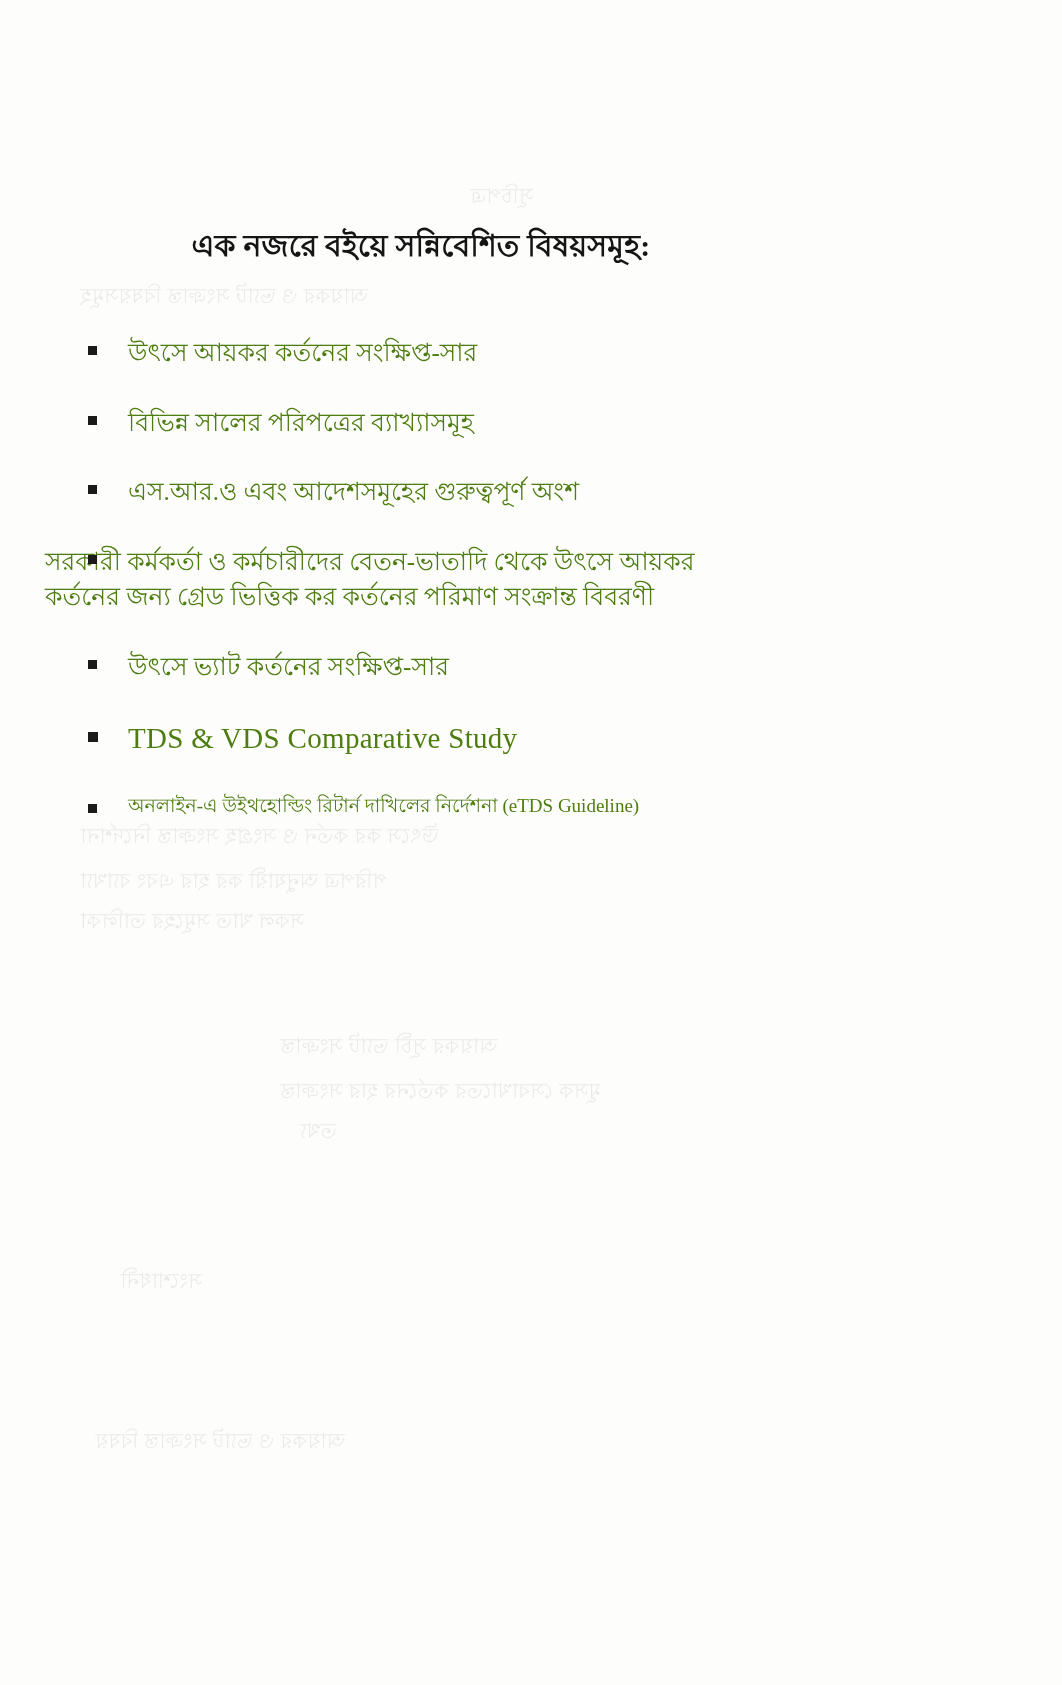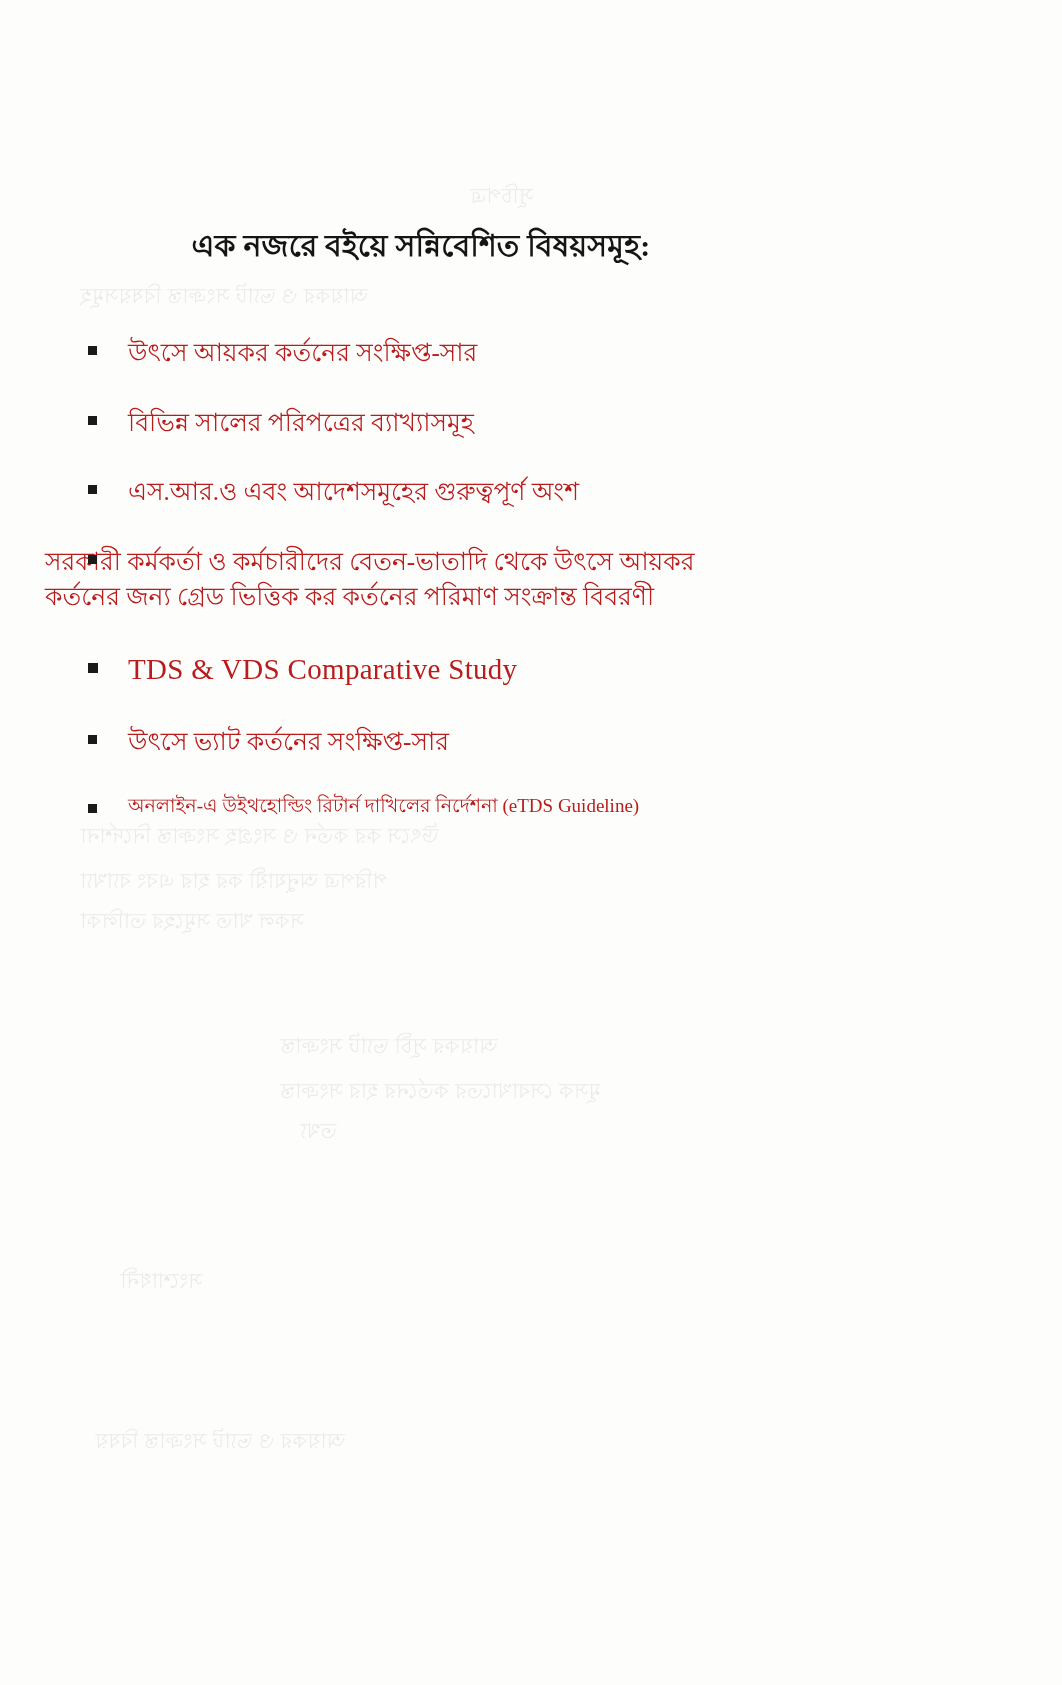--- a/index.html
+++ b/index.html
@@ -57,21 +57,21 @@
     padding: 0;
     padding-top: 62px;
   }
   .topic-item {
     position: relative;
     margin: 0 0 34px 0;
     padding-left: 128px;
     padding-right: 110px;
     font-size: 25px;
     line-height: 1.42;
-    color: #b91c1c;
+    color: #4d7c0f;
   }
   .topic-item .bullet {
     position: absolute;
     left: 88px;
     top: 11px;
     width: 9px;
     height: 9px;
     background: #1a1a1a;
     display: inline-block;
   }
@@ -124,27 +124,27 @@
         <span>বিভিন্ন সালের পরিপত্রের ব্যাখ্যাসমূহ</span>
       </li>
       <li class="topic-item">
         <span class="bullet"></span>
         <span>এস.আর.ও এবং আদেশসমূহের গুরুত্বপূর্ণ অংশ</span>
       </li>
       <li class="topic-item wrap">
         <span class="bullet"></span>
         <span>সরকারী কর্মকর্তা ও কর্মচারীদের বেতন-ভাতাদি থেকে উৎসে আয়কর কর্তনের জন্য গ্রেড ভিত্তিক কর কর্তনের পরিমাণ সংক্রান্ত বিবরণী</span>
       </li>
+      <li class="topic-item">
+        <span class="bullet"></span>
+        <span>উৎসে ভ্যাট কর্তনের সংক্ষিপ্ত-সার</span>
+      </li>
       <li class="topic-item latin big-bullet">
         <span class="bullet"></span>
         <span>TDS &amp; VDS Comparative Study</span>
-      </li>
-      <li class="topic-item">
-        <span class="bullet"></span>
-        <span>উৎসে ভ্যাট কর্তনের সংক্ষিপ্ত-সার</span>
       </li>
       <li class="topic-item">
         <span class="bullet"></span>
       </li>
       <li class="topic-item mixed">
         <span class="bullet"></span>
         <span>অনলাইন-এ উইথহোল্ডিং রিটার্ন দাখিলের নির্দেশনা (eTDS Guideline)</span>
       </li>
     </ul>
 

